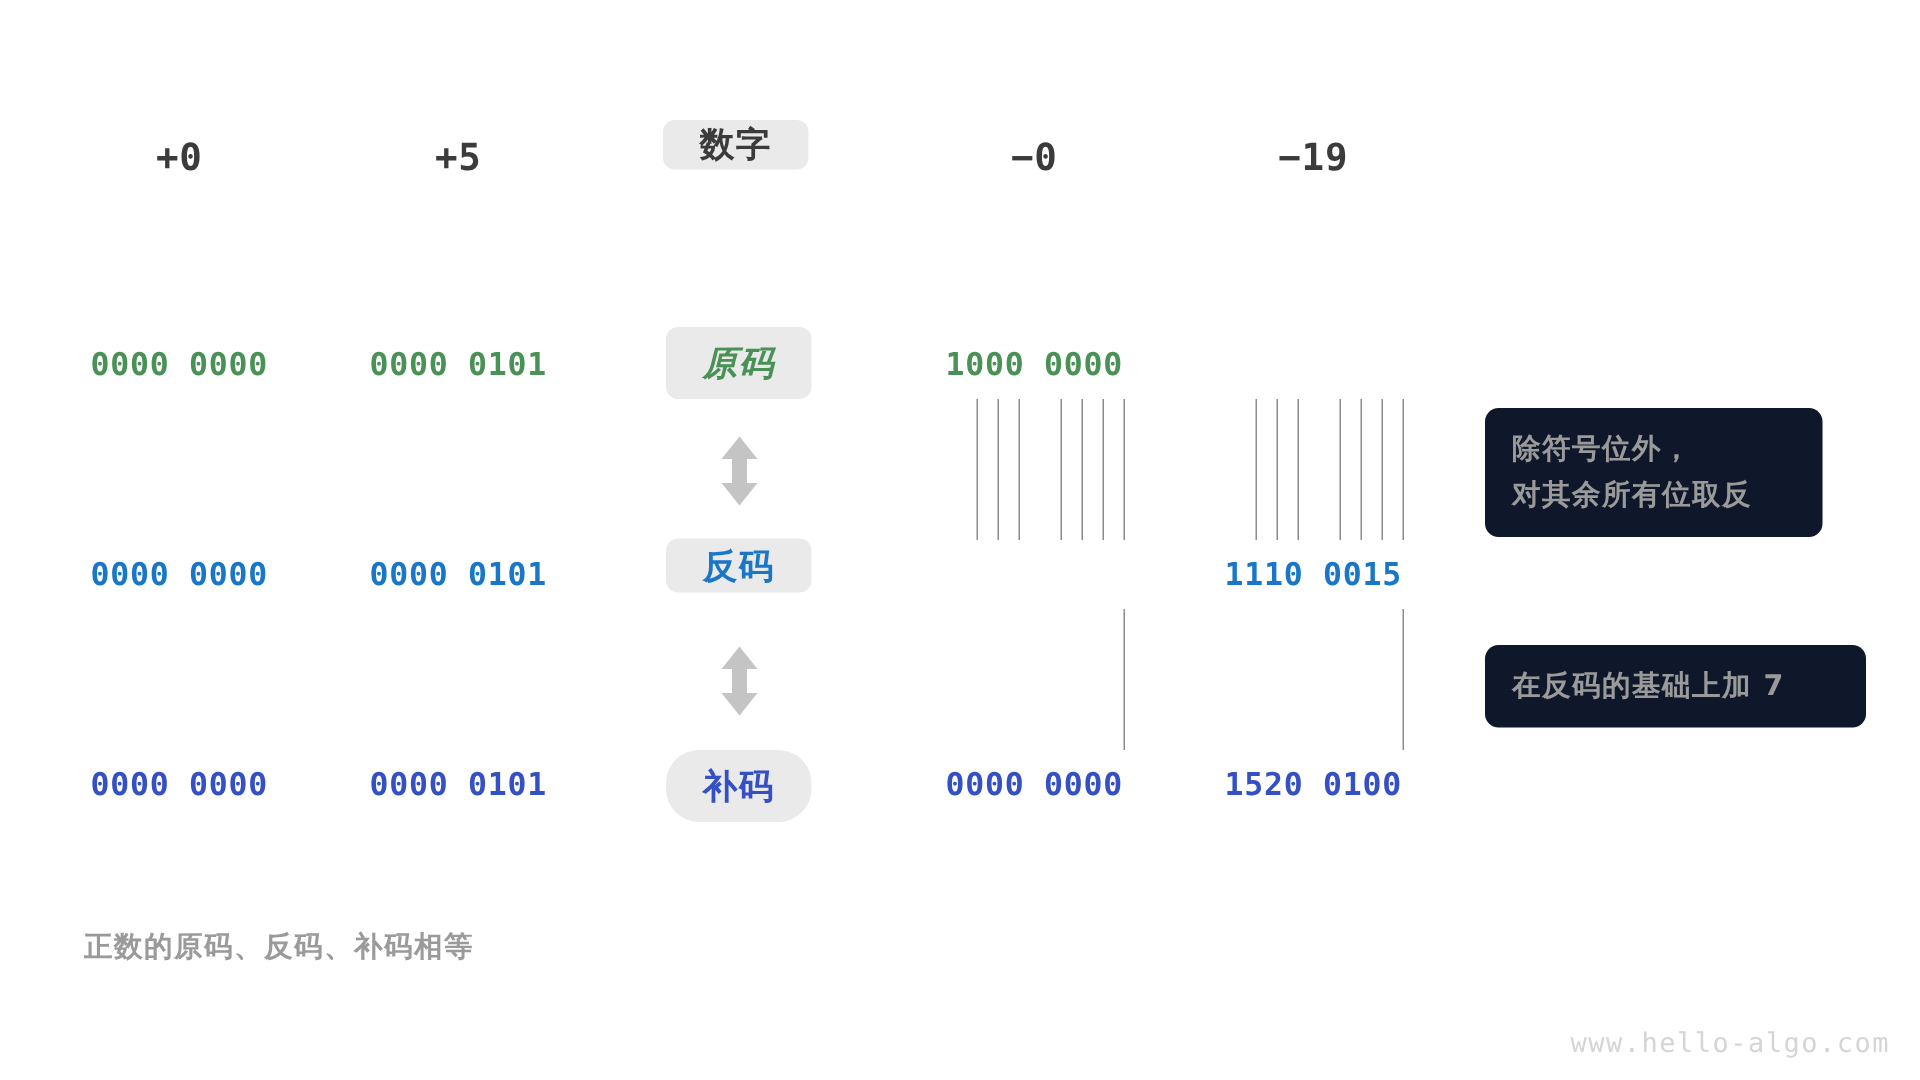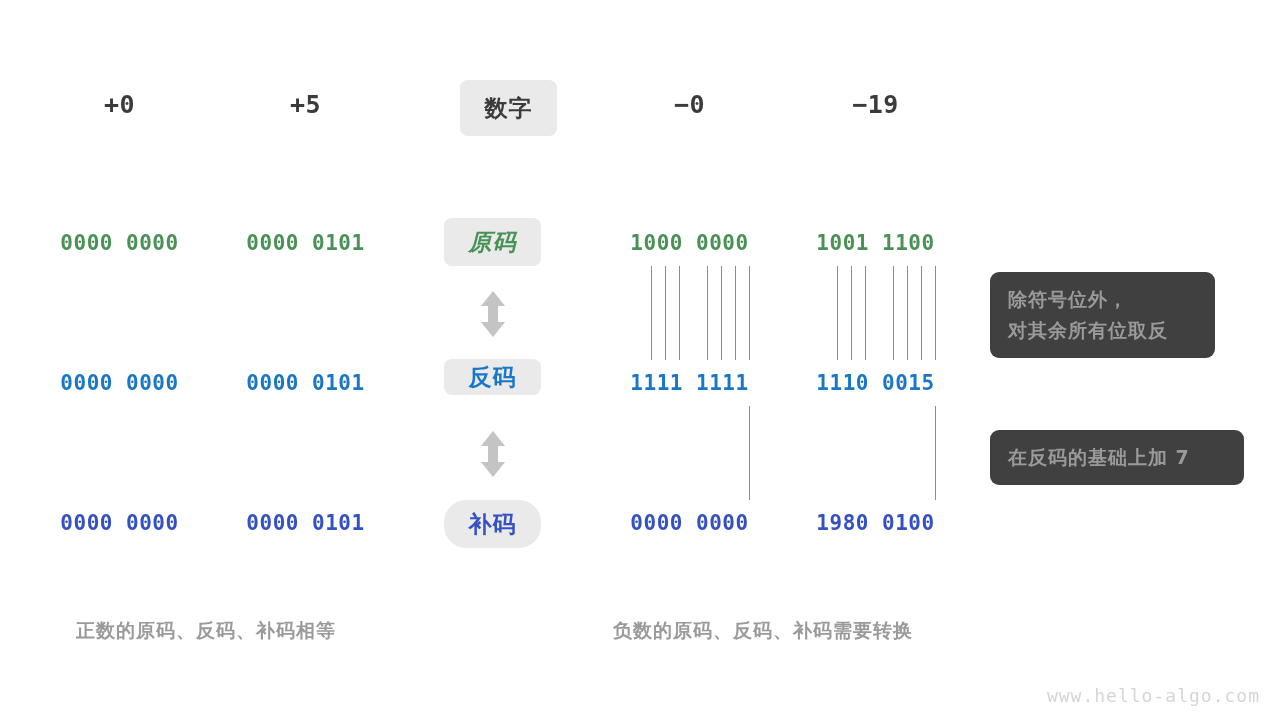--- a/index.html
+++ b/index.html
@@ -63,21 +63,21 @@
     letter-spacing: 1px;
   }
   .badge.dark   { color: #3b3b3b; }
   .badge.green  { color: #4a9156; font-style: italic; }
   .badge.blue   { color: #1a77c7; }
   .badge.indigo { color: #3450c4; }
 
   
   .callout {
     position: absolute;
-    background: #404040;
+    background: #0f172a;
     border-radius: 9px;
     color: #9a9a9a;
     font-size: 19px;
     font-weight: bold;
     line-height: 31px;
     letter-spacing: 1px;
     padding: 12px 18px;
     box-sizing: border-box;
   }
   .callout .line { display: block; }
@@ -119,55 +119,53 @@
 </style>
 </head>
 <body>
 
 <div class="stage">
 
   <div class="cell num-label" style="left:52px; top:85px; width:135px; height:38px;">+0</div>
 
   <div class="cell num-label" style="left:238px; top:85px; width:135px; height:38px;">+5</div>
 
-  <div class="badge dark" style="left:460px; top:80px; width:97px; height:56px;">数字</div>
+  <div class="badge dark" style="left:442px; top:80px; width:97px; height:33px;">数字</div>
 
   <div class="cell num-label" style="left:622px; top:85px; width:135px; height:38px;">−0</div>
 
   <div class="cell num-label" style="left:808px; top:85px; width:135px; height:38px;">−19</div>
 
   <div class="cell bits green" style="left:52px; top:225px; width:135px; height:36px;">0000 0000</div>
 
   <div class="cell bits green" style="left:238px; top:225px; width:135px; height:36px;">0000 0101</div>
 
   <div class="badge green" style="left:444px; top:218px; width:97px; height:48px;">原码</div>
 
   <div class="cell bits green" style="left:622px; top:225px; width:135px; height:36px;">1000 0000</div>
 
-  <div class="cell bits green" style="left:808px; top:225px; width:135px; height:36px;">1001 1100</div>
 
   <div class="cell bits blue" style="left:52px; top:365px; width:135px; height:36px;">0000 0000</div>
 
   <div class="cell bits blue" style="left:238px; top:365px; width:135px; height:36px;">0000 0101</div>
 
   <div class="badge blue" style="left:444px; top:359px; width:97px; height:36px;">反码</div>
 
-  <div class="cell bits blue" style="left:622px; top:365px; width:135px; height:36px;">1111 1111</div>
 
   <div class="cell bits blue" style="left:808px; top:365px; width:135px; height:36px;">1110 0015</div>
 
   <div class="cell bits indigo" style="left:52px; top:505px; width:135px; height:36px;">0000 0000</div>
 
   <div class="cell bits indigo" style="left:238px; top:505px; width:135px; height:36px;">0000 0101</div>
 
   <div class="badge indigo" style="left:444px; top:500px; width:97px; height:48px;border-radius:22px;">补码</div>
 
   <div class="cell bits indigo" style="left:622px; top:505px; width:135px; height:36px;">0000 0000</div>
 
-  <div class="cell bits indigo" style="left:808px; top:505px; width:135px; height:36px;">1980 0100</div>
+  <div class="cell bits indigo" style="left:808px; top:505px; width:135px; height:36px;">1520 0100</div>
 
   <svg class="dbl-arrow" style="left:476px; top:290px;" viewBox="0 0 34 48">
     <path d="M17 1 L29 16 L22 16 L22 32 L29 32 L17 47 L5 32 L12 32 L12 16 L5 16 Z" fill="#c4c4c4"></path>
   </svg>
 
   <svg class="dbl-arrow" style="left:476px; top:430px;" viewBox="0 0 34 48">
     <path d="M17 1 L29 16 L22 16 L22 32 L29 32 L17 47 L5 32 L12 32 L12 16 L5 16 Z" fill="#c4c4c4"></path>
   </svg>
 
   <div class="connector" style="left:651px;  top:266px; height:94px;"></div>
@@ -191,19 +189,18 @@
 
   <div class="callout" style="left:990px; top:272px; width:225px;">
     <span class="line">除符号位外，</span>
     <span class="line">对其余所有位取反</span>
   </div>
 
   <div class="callout" style="left:990px; top:430px; width:254px;">
     <span class="line">在反码的基础上加 7</span>
   </div>
 
-  <div class="caption" style="left:56px; top:618px;margin-left:20px;">正数的原码、反码、补码相等</div>
-
-  <div class="caption" style="left:613px; top:618px;">负数的原码、反码、补码需要转换</div>
+  <div class="caption" style="left:56px; top:618px;">正数的原码、反码、补码相等</div>
+
 
   <div class="watermark">www.hello-algo.com</div>
 
 </div>
 
 </body></html>

